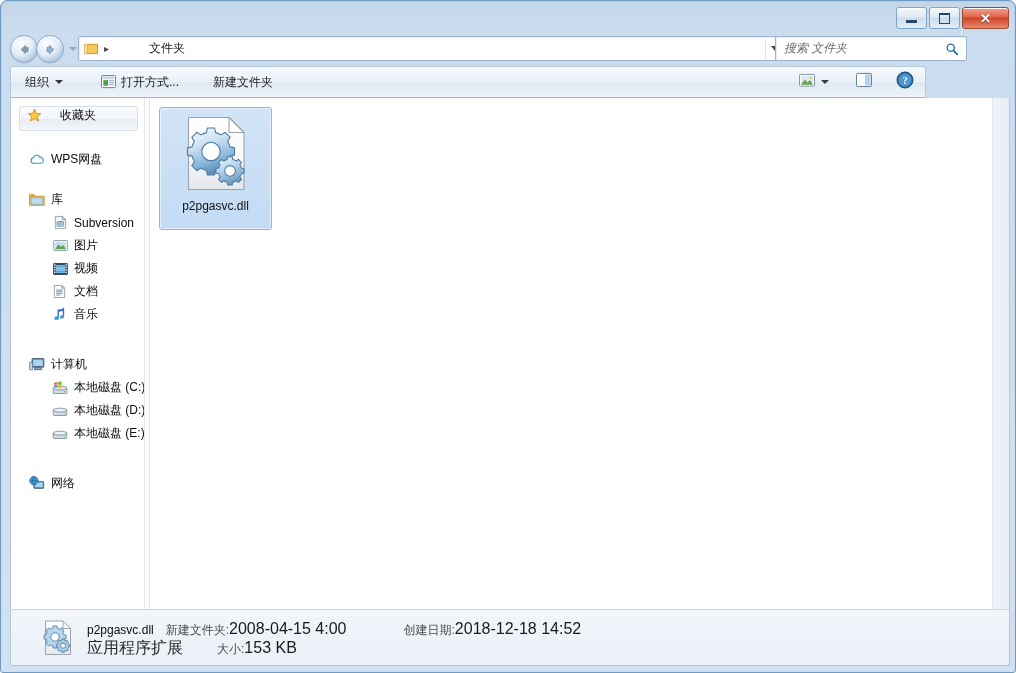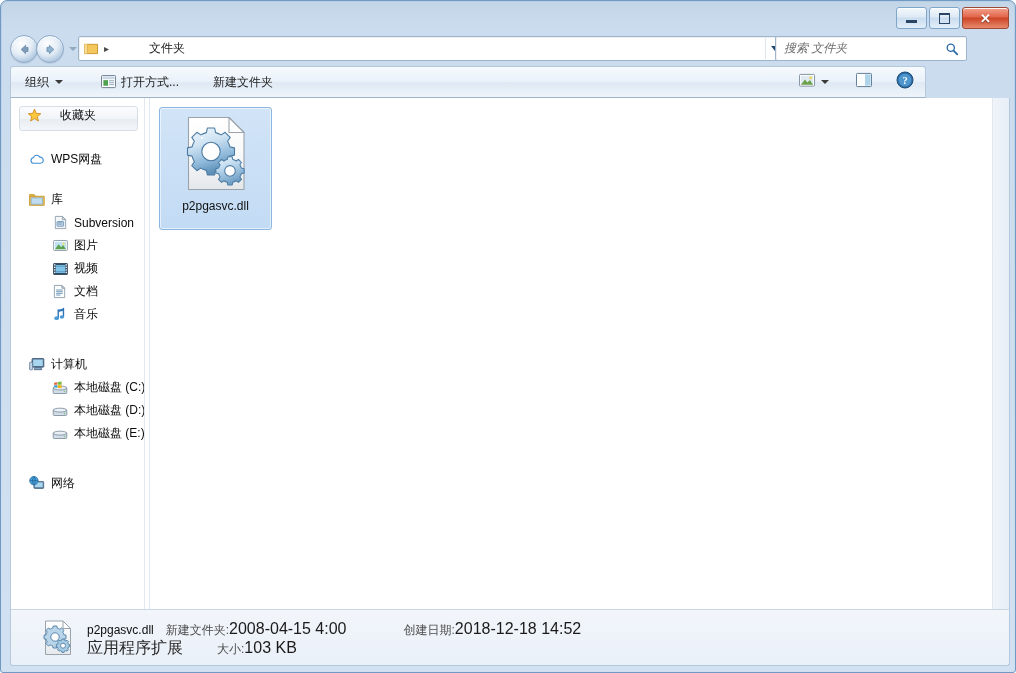--- a/index.html
+++ b/index.html
@@ -682,19 +682,19 @@
         <div class="status-line">
           <span class="st-name">p2pgasvc.dll</span>
           <span class="st-key">新建文件夹:</span>
           <span class="st-val">2008-04-15 4:00</span>
           <span class="st-key st-col2">创建日期:</span>
           <span class="st-val">2018-12-18 14:52</span>
         </div>
         <div class="status-line">
           <span class="st-type">应用程序扩展</span>
           <span class="st-key st-col2b">大小:</span>
-          <span class="st-val">103 KB</span>
+          <span class="st-val">153 KB</span>
         </div>
       </div>
     </div>
 
   </div>
 </div>
 
 </body></html>

